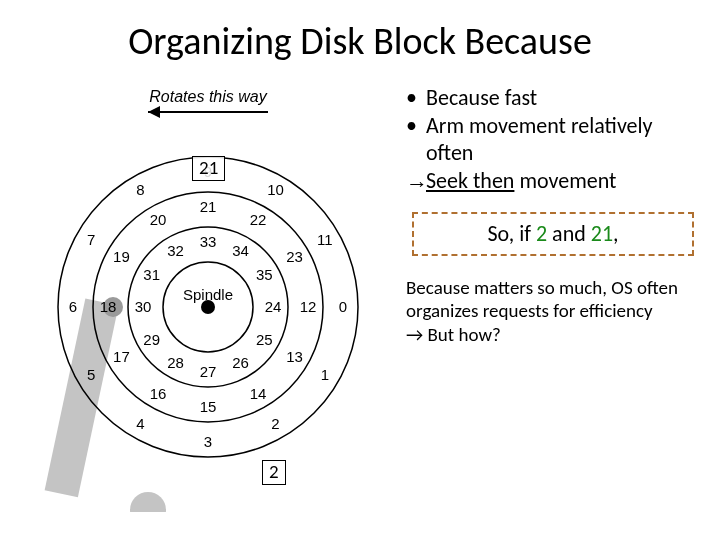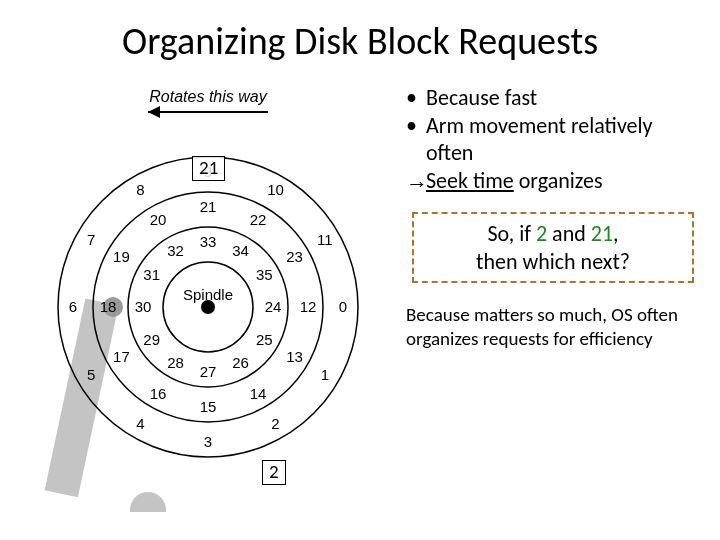--- a/index.html
+++ b/index.html
@@ -61,21 +61,21 @@
   }
   .green { color: #1a8a1a; }
   .because {
     font-size: 19px;
     line-height: 1.25;
   }
 </style>
 </head>
 <body>
 
-<h1 class="title">Organizing Disk Block Requests</h1>
+<h1 class="title">Organizing Disk Block Because</h1>
 
 <div class="content">
   <div class="left">
     <svg class="disk-svg" width="400" height="430" viewBox="0 0 400 430">
 
       <g>
         <rect x="85" y="220" width="34" height="196" fill="#c4c4c4" transform="rotate(12 102 220)"></rect>
         <circle cx="148" cy="428" r="18" fill="#c4c4c4"></circle>
         <circle cx="113" cy="225" r="10" fill="#9a9a9a"></circle>
       </g>
@@ -145,28 +145,30 @@
       <div class="row">
         <span class="dot">•</span>
         <span>Because fast</span>
       </div>
       <div class="row">
         <span class="dot">•</span>
         <span>Arm movement relatively often</span>
       </div>
       <div class="arrow-row">
         <span class="arr">→</span>
-        <span><u>Seek time</u><span> organizes</span></span>
+        <span><u>Seek then</u><span> movement</span></span>
       </div>
     </div>
 
     <div class="question-box">
       <div>
         <span>So, if </span><span class="green">2</span><span> and </span><span class="green">21</span><span>,</span>
       </div>
-      <div>then which next?</div>
     </div>
 
     <div class="because">
       <div>Because matters so much, OS often organizes requests for efficiency</div>
+      <div>
+        <span>→</span><span> But how?</span>
+      </div>
     </div>
   </div>
 </div>
 
 </body></html>

